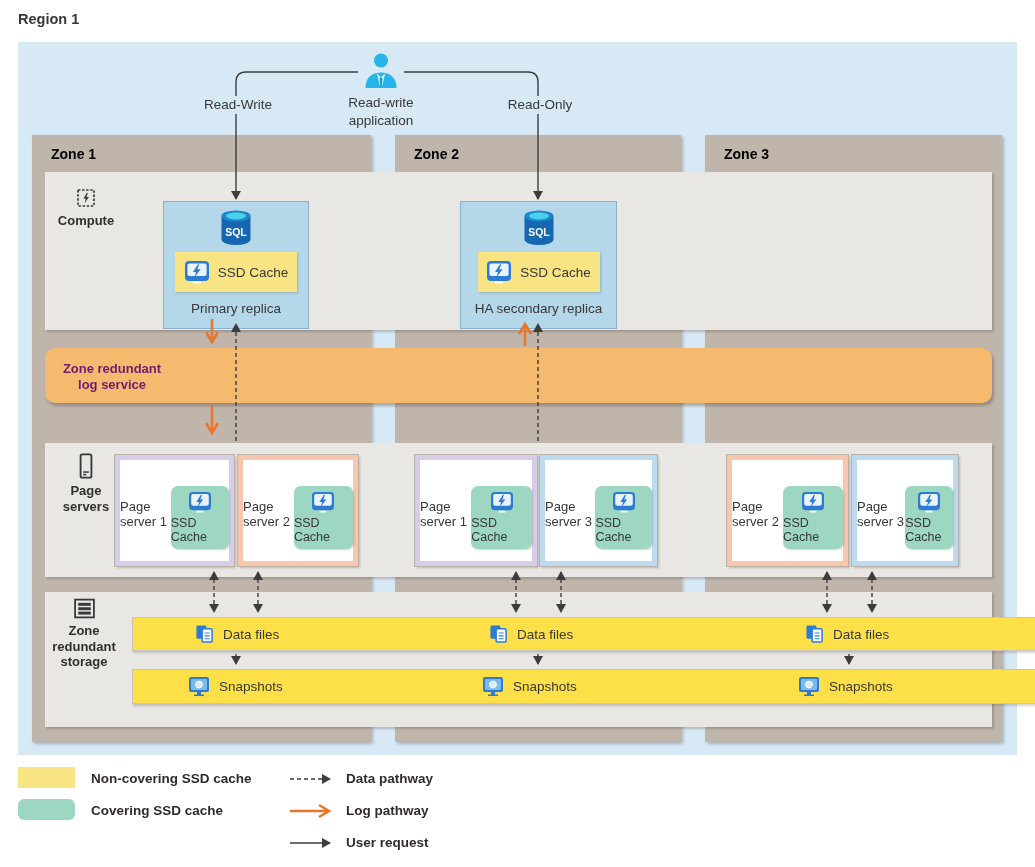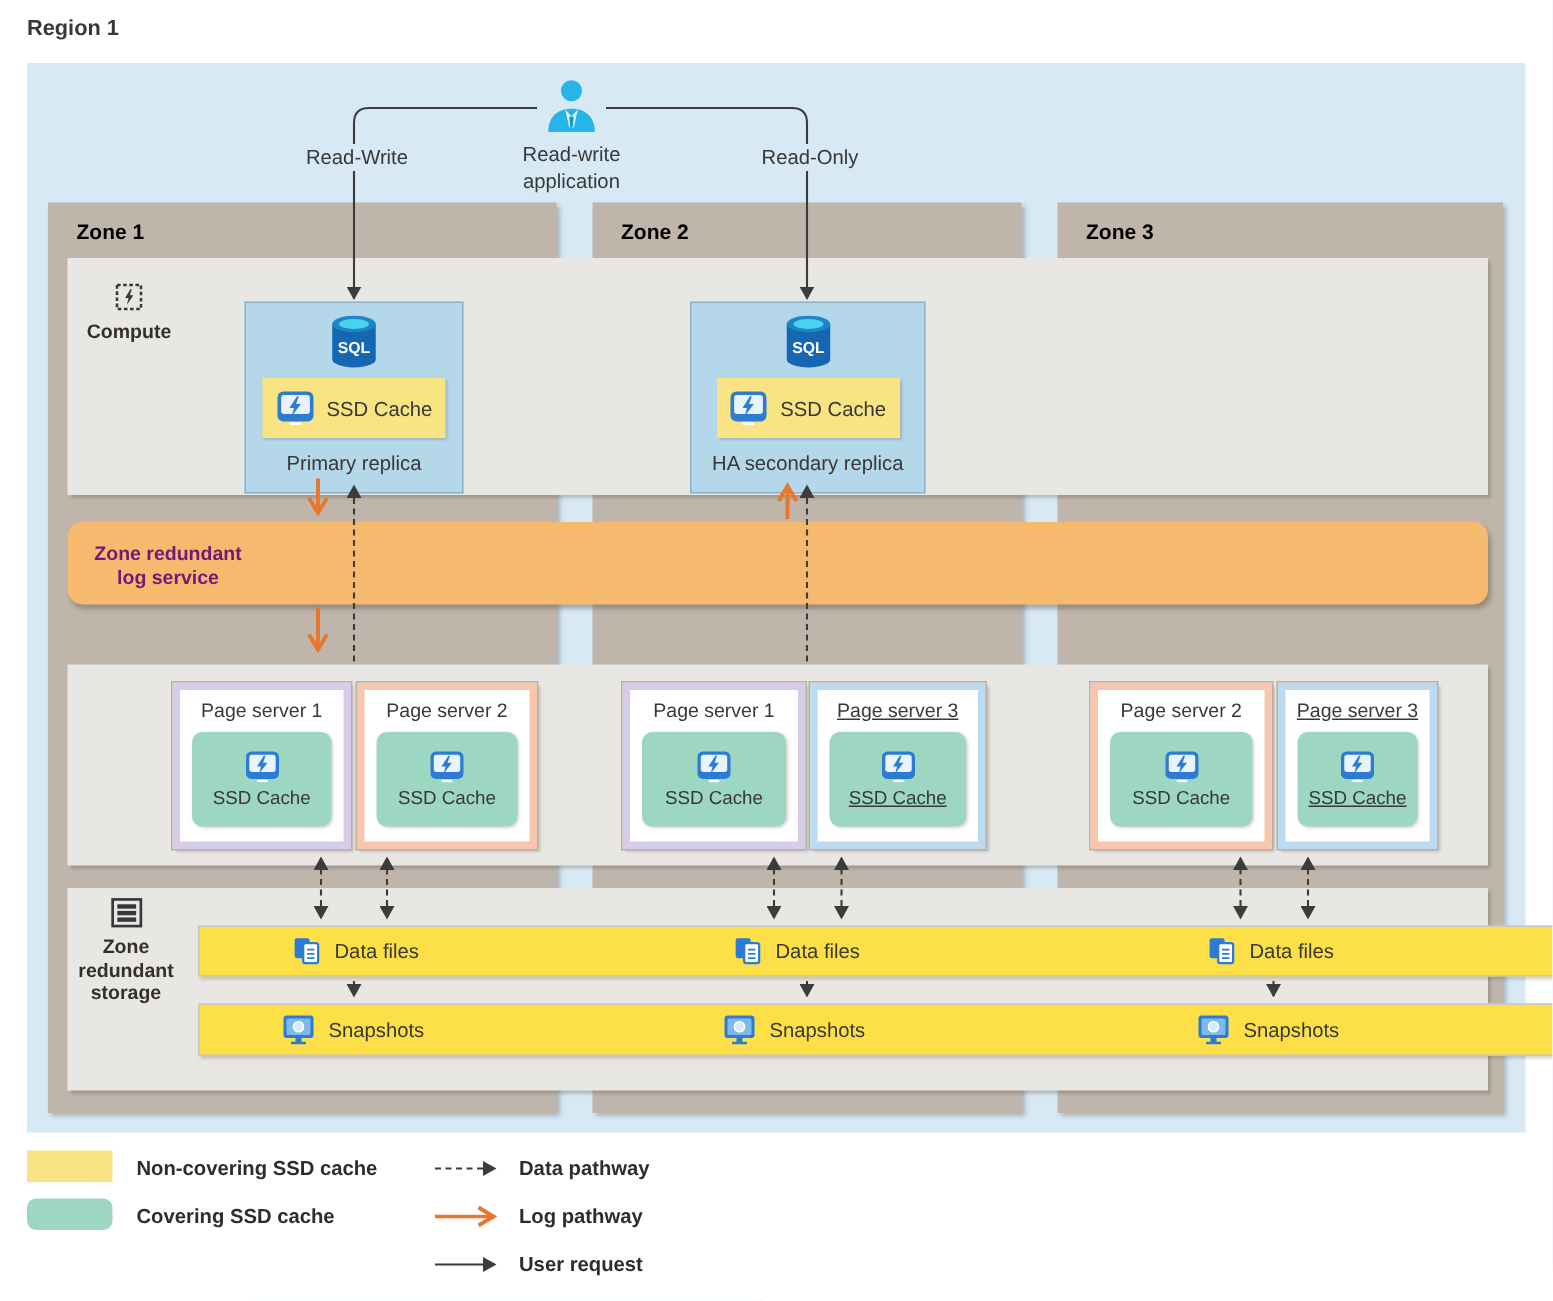--- a/index.html
+++ b/index.html
@@ -27,25 +27,25 @@
   .log-label{left:56px;top:361px;width:112px;text-align:center;font-size:13px;font-weight:bold;line-height:1.25;color:#701a75;}
   .side{display:flex;flex-direction:column;align-items:center;text-align:center;font-size:13px;font-weight:bold;line-height:1.2;color:#33302c;}
   .side svg{margin-bottom:4px;}
   .replica{top:189px;height:128px;background:var(--replica-bg,#b5d7ea);border:1px solid var(--replica-border,#8ab2ce);
     box-sizing:border-box;display:flex;flex-direction:column;align-items:center;padding-top:7px;margin-top:12px;}
   .yellowbox{width:122px;height:40px;margin-top:5px;background:var(--non-covering,#f8e483);
     display:flex;align-items:center;justify-content:center;gap:8px;box-shadow:1px 1px 2px rgba(90,80,70,.3);}
   .yellowbox .lbl{font-size:13.5px;}
   .replica-name{margin-top:9px;font-size:13.5px;}
   .ps-card{top:455px;height:111px;background:#fff;border-style:solid;border-width:5px;
-    outline:1px solid #b9b0a6;box-sizing:border-box;display:flex;flex-direction:column;align-items:center;padding-top:6px;
+    outline:1px solid #b9b0a6;box-sizing:border-box;display:flex;flex-direction:row;align-items:center;padding-top:6px;
     box-shadow:2px 2px 2px rgba(90,80,70,.3);}
   .ps-b1{border-color:var(--ps1-border,#d8cde9);}
   .ps-b2{border-color:var(--ps2-border,#f7c6ad);}
-  .ps-b3{border-color:var(--ps3-border,#bcdbf0);text-decoration:underline;}
+  .ps-b3{border-color:var(--ps3-border,#bcdbf0);}
   .ps-title{font-size:13px;}
   .tealbox{margin-top:7px;width:calc(100% - 16px);height:63px;background:var(--covering,#9dd7c2);border-radius:7px;
     display:flex;flex-direction:column;align-items:center;justify-content:center;gap:3px;box-shadow:1px 1px 2px rgba(90,80,70,.25);}
   .tealbox .lbl{font-size:12.5px;}
   .strip{left:132px;width:966px;background:#fde047;border:1px solid #cac5bf;box-sizing:border-box;
     box-shadow:1px 2px 2px rgba(90,80,70,.25);text-align:right;}
   .strip.datafiles{top:617px;height:34px;}
   .strip.snapshots{top:669px;height:35px;}
   .strip-item{position:absolute;top:50%;transform:translateY(-50%);display:flex;align-items:center;gap:9px;font-size:13.5px;}
   .conn-label{font-size:13.5px;text-align:center;background:var(--region-bg,#d7e9f5);z-index:6;line-height:1.3;}
@@ -80,20 +80,29 @@
   <div class="abs log-label prelines">Zone redundant
 log service</div>
 
   <div class="abs side" style="left:56px;top:187px;width:60px;">
     <svg width="22" height="22" viewBox="0 0 22 22">
       <rect x="3" y="3" width="16" height="16" fill="#e9e7e3" stroke="#383838" stroke-width="1.7" stroke-dasharray="2.4 1.7"></rect>
       <path d="M11.9 5.8 L8.4 11.6 H10.7 L9.6 16.2 L13.9 9.9 H11.5 L12.9 5.8 Z" fill="#383838"></path>
     </svg>
     <div>Compute</div>
   </div>
+  <div class="abs side" style="left:56px;top:453px;width:60px;">
+    <svg width="16" height="26" viewBox="0 0 14 24">
+      <rect x="2" y="1.2" width="10" height="21.6" rx="1.5" fill="none" stroke="#383838" stroke-width="1.7"></rect>
+      <line x1="4.4" y1="17.6" x2="9.6" y2="17.6" stroke="#383838" stroke-width="1.4"></line>
+      <line x1="4.4" y1="20" x2="7.2" y2="20" stroke="#383838" stroke-width="1.4"></line>
+    </svg>
+    <div class="prelines">Page
+servers</div>
+  </div>
   <div class="abs side" style="left:48px;top:598px;width:72px;">
     <svg width="23" height="21" viewBox="0 0 22 20">
       <rect x="2" y="1.5" width="18" height="17" fill="none" stroke="#383838" stroke-width="1.7"></rect>
       <rect x="5" y="4.6" width="12" height="2.8" fill="#383838"></rect>
       <rect x="5" y="8.8" width="12" height="2.8" fill="#383838"></rect>
       <rect x="5" y="13" width="12" height="2.8" fill="#383838"></rect>
     </svg>
     <div class="prelines">Zone
 redundant
 storage</div>

